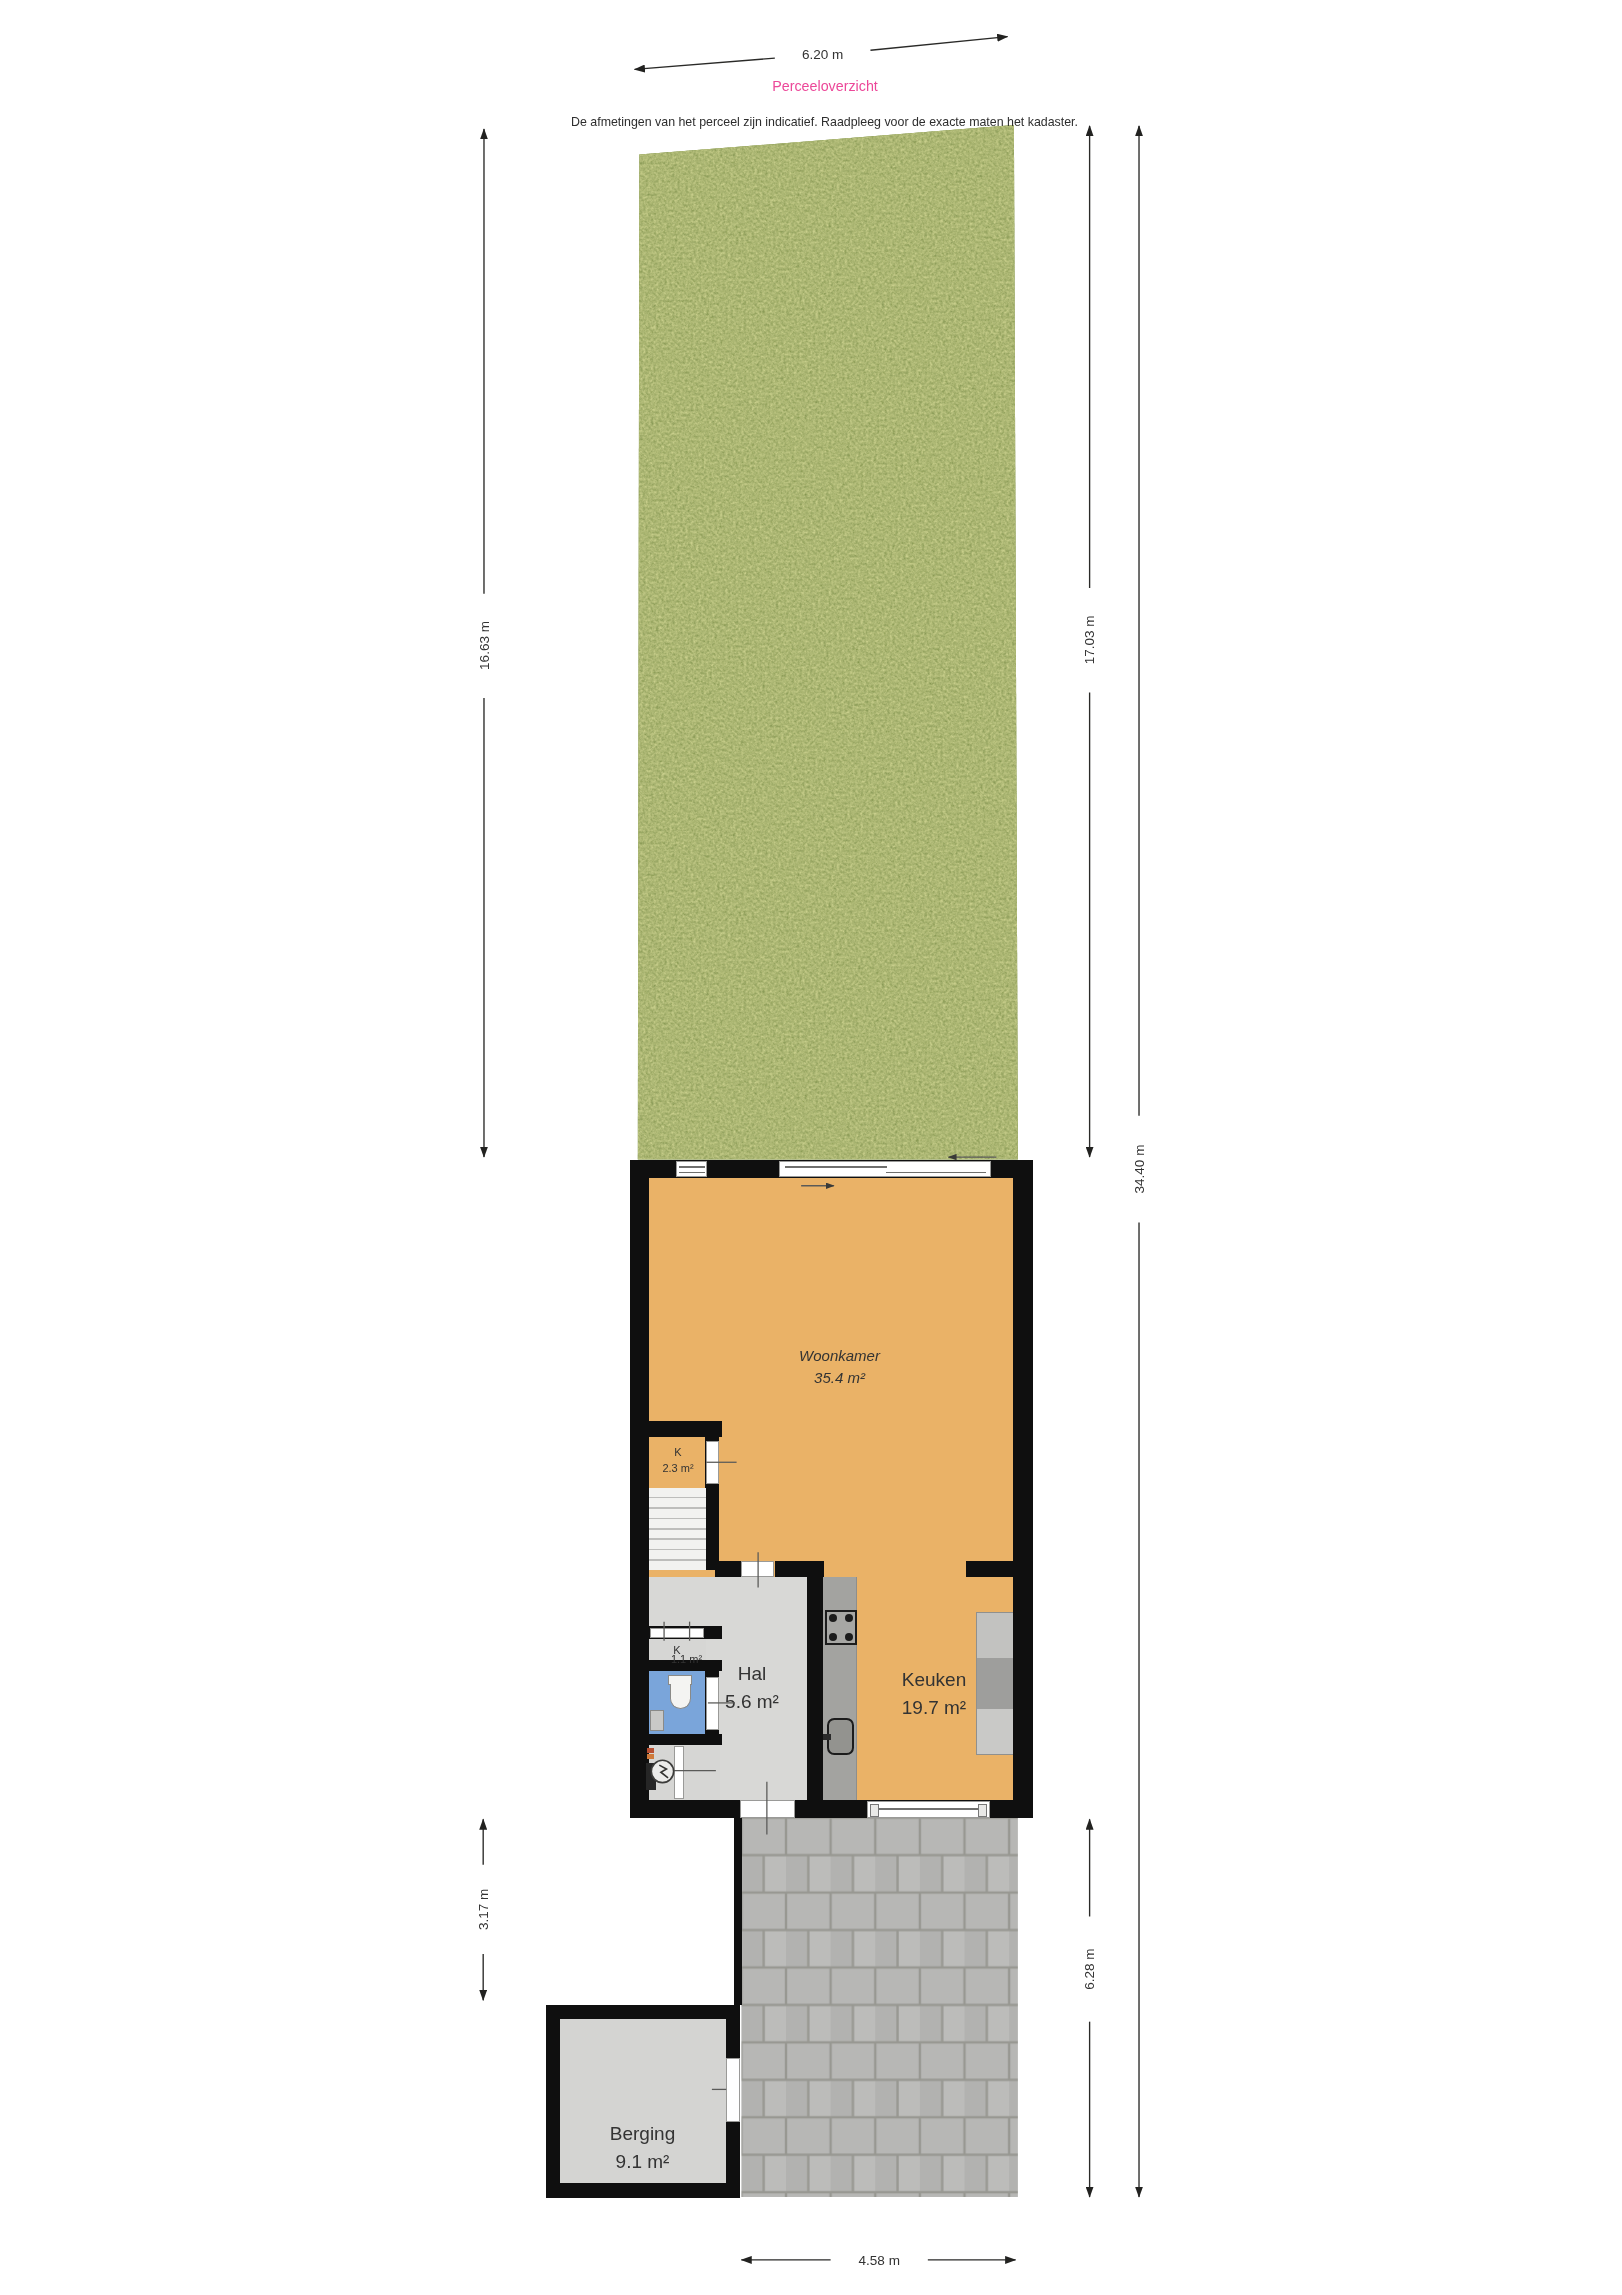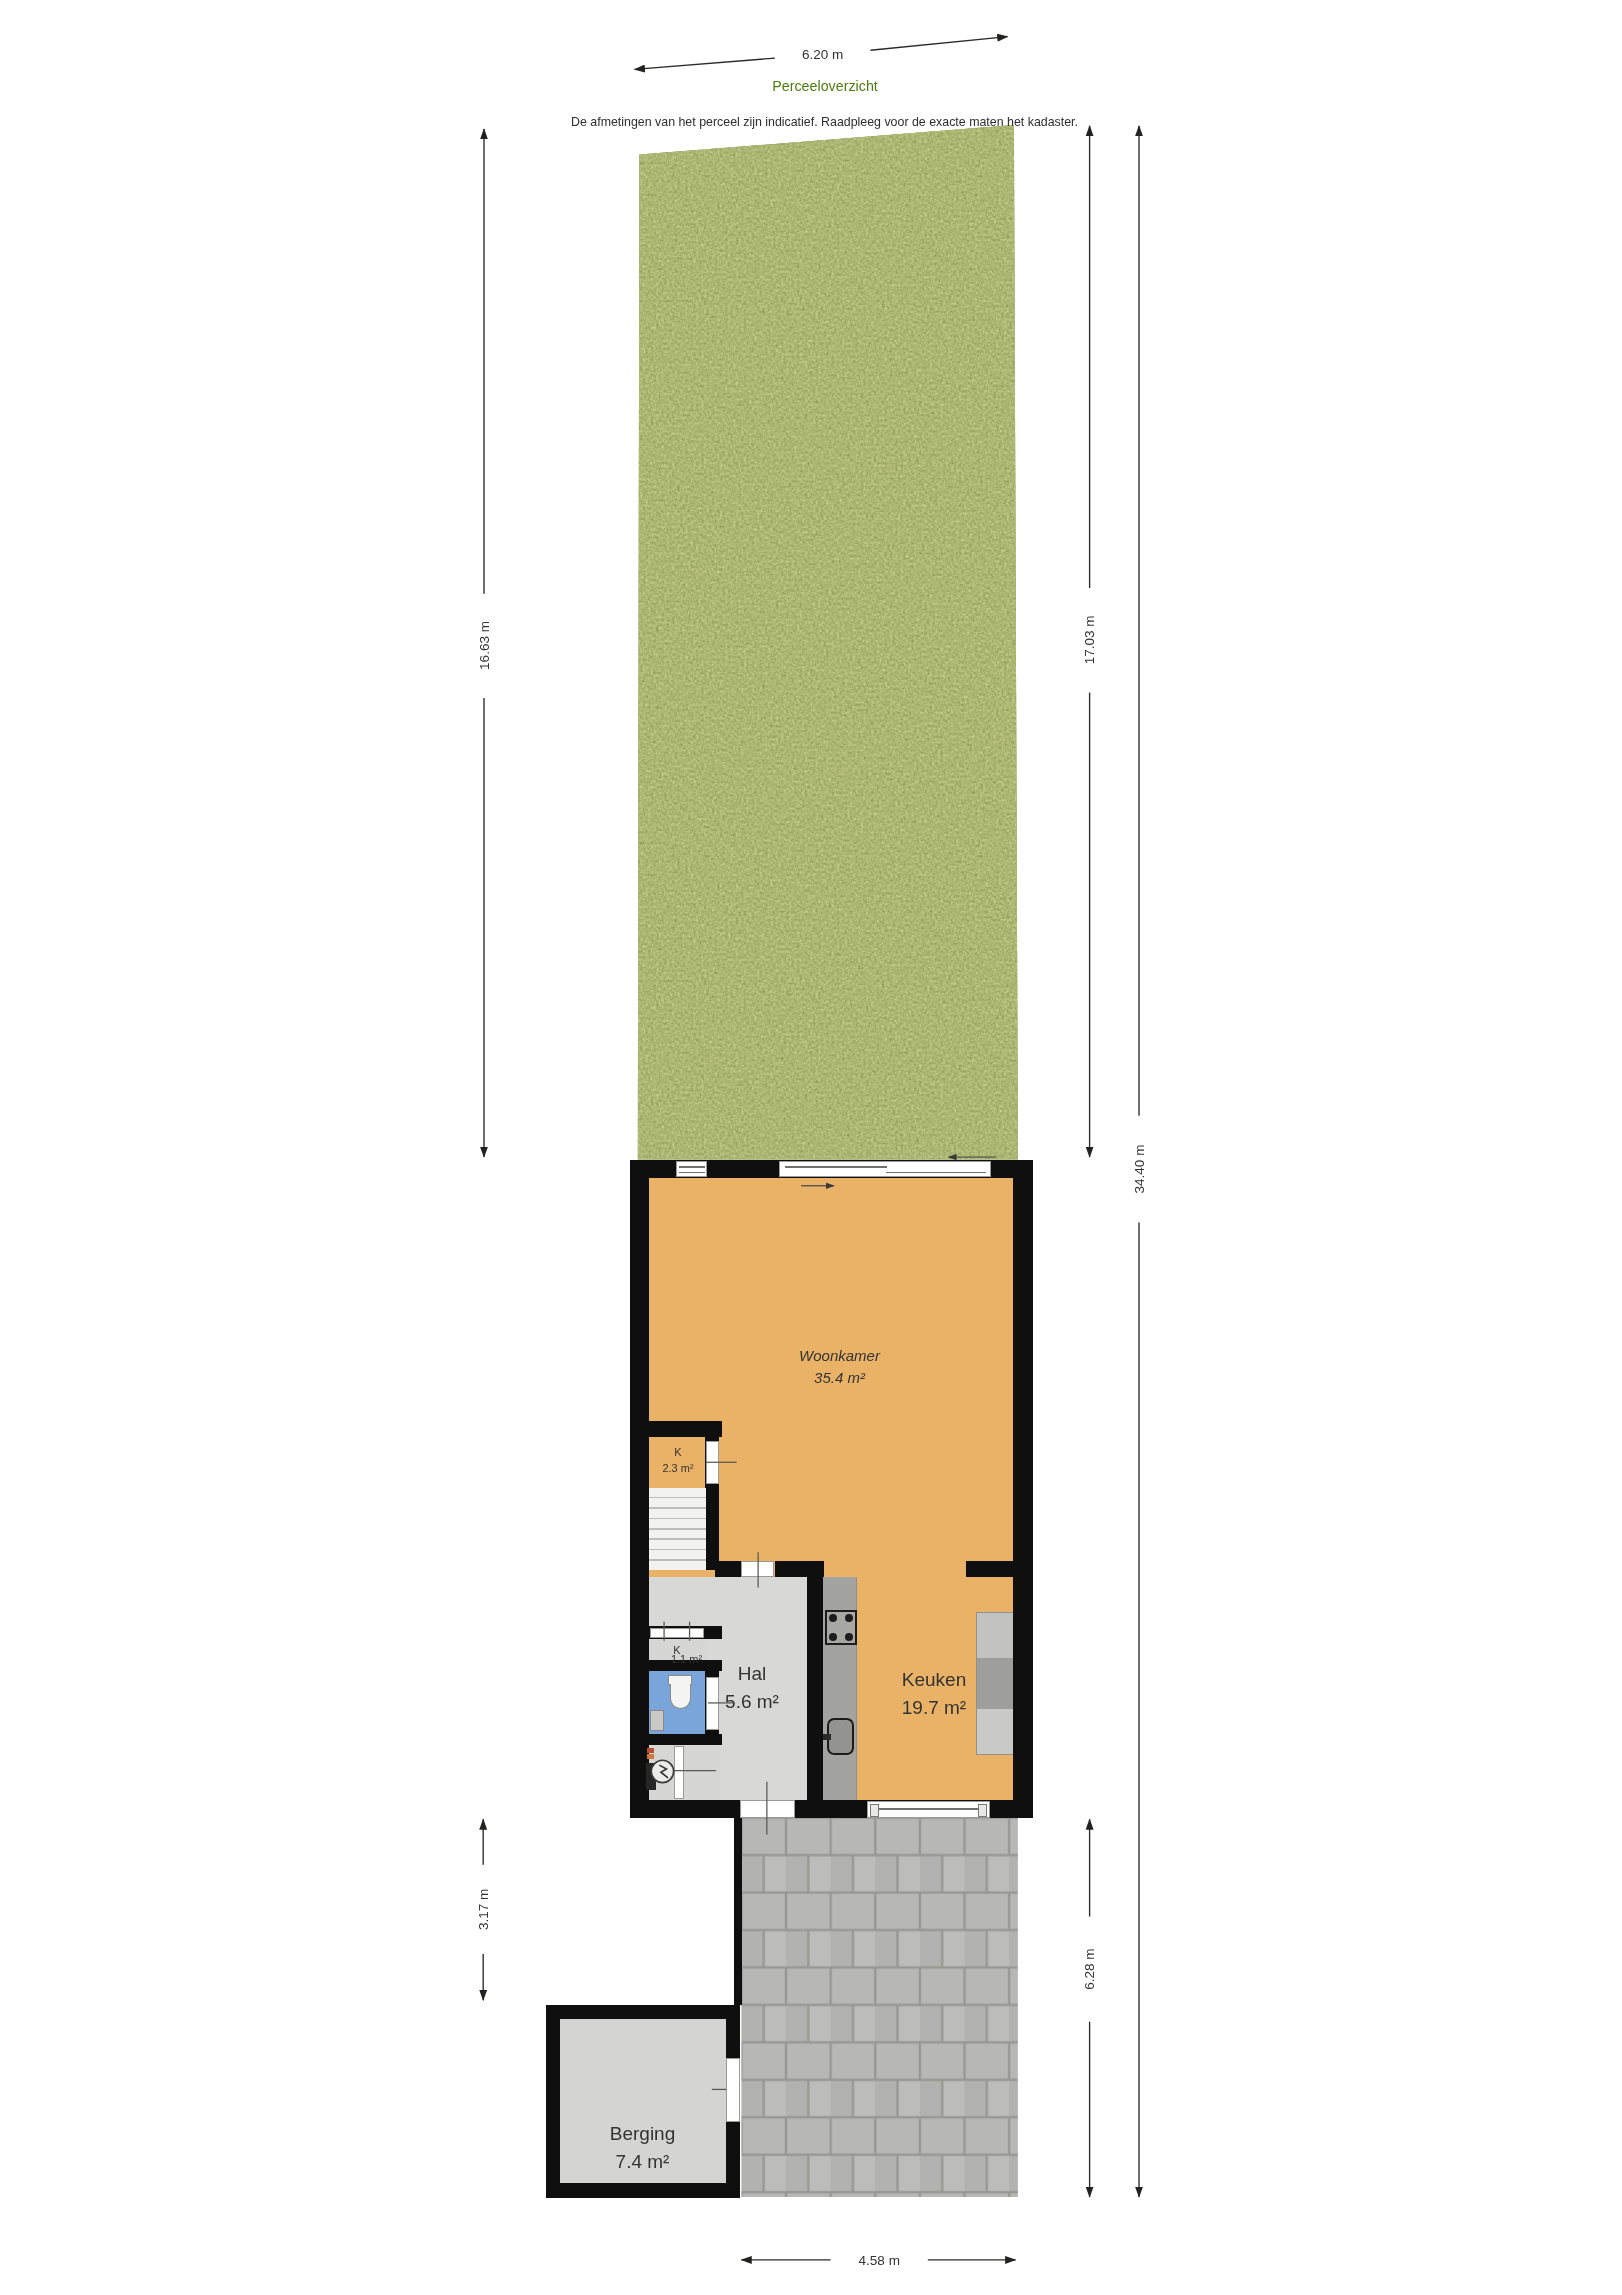--- a/index.html
+++ b/index.html
@@ -9,21 +9,21 @@
   .wall{background:var(--wall);}
   .label{color:var(--text);text-align:center;line-height:1.45;}
   .label .nm,.label .ar{display:block;}
   .opening{background:#ffffff;border:0.8px solid #9a9a98;box-sizing:border-box;}
   .dimtext{font-size:17px;fill:var(--text);}
   .roomlabel-lg{font-size:15px;}
   .roomlabel-md{font-size:19px;}
   .roomlabel-sm{font-size:11px;}
   svg{display:block;}
   .tickline{stroke:#5a5a58;stroke-width:1.6;}
-  #title{font-size:14.3px;color:#4d7c0f;text-align:center;}
+  #title{font-size:14.3px;color:#ec4899;text-align:center;}
   #subtitle{font-size:12.4px;color:#2e2e2e;text-align:center;}
 </style>
 </head>
 <body>
 
 <div id="canvas">
 
   <svg class="abs" style="left:0;top:0;" width="1623" height="2295" viewBox="0 0 2036 2880">
     <defs>
       <clipPath id="gardenClip">
@@ -144,21 +144,21 @@
     <span class="ar">19.7 m²</span>
   </div>
   <div class="abs label roomlabel-sm" style="left:658px;top:1632px;width:57px;margin-top:20px;">
     <span class="ar">1.1 m²</span>
   </div>
   <div class="abs label roomlabel-sm" style="left:653px;top:1643px;width:48px;">
     <span class="nm">K</span>
   </div>
   <div class="abs label roomlabel-md" style="left:563px;top:2120px;width:159px;">
     <span class="nm">Berging</span>
-    <span class="ar">7.4 m²</span>
+    <span class="ar">9.1 m²</span>
   </div>
 
   <svg class="abs" style="left:0;top:0;pointer-events:none;" width="1623" height="2295" viewBox="0 0 2036 2880">
     <defs>
       <marker id="arr" markerWidth="14" markerHeight="10" refX="13" refY="5" orient="auto-start-reverse" markerUnits="userSpaceOnUse">
         <path d="M0,0 L14,5 L0,10 z" fill="#222220"></path>
       </marker>
       <marker id="arrS" markerWidth="11" markerHeight="8" refX="10" refY="4" orient="auto-start-reverse" markerUnits="userSpaceOnUse">
         <path d="M0,0 L11,4 L0,8 z" fill="#3a3a38"></path>
       </marker>

